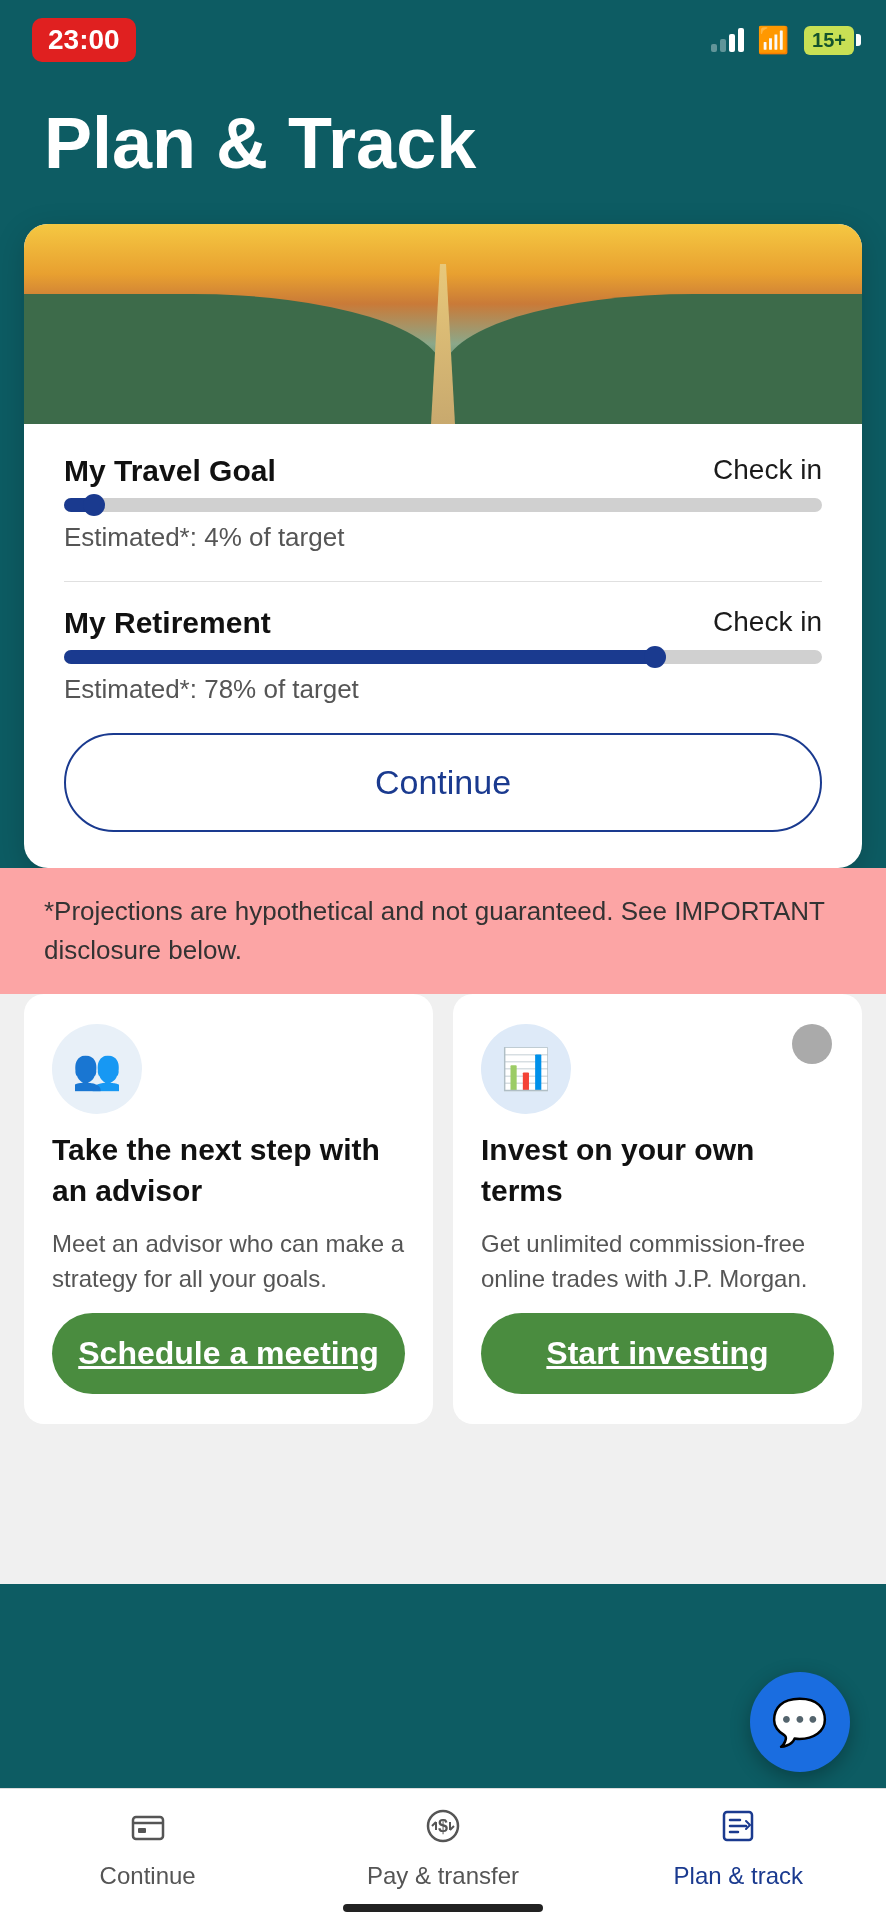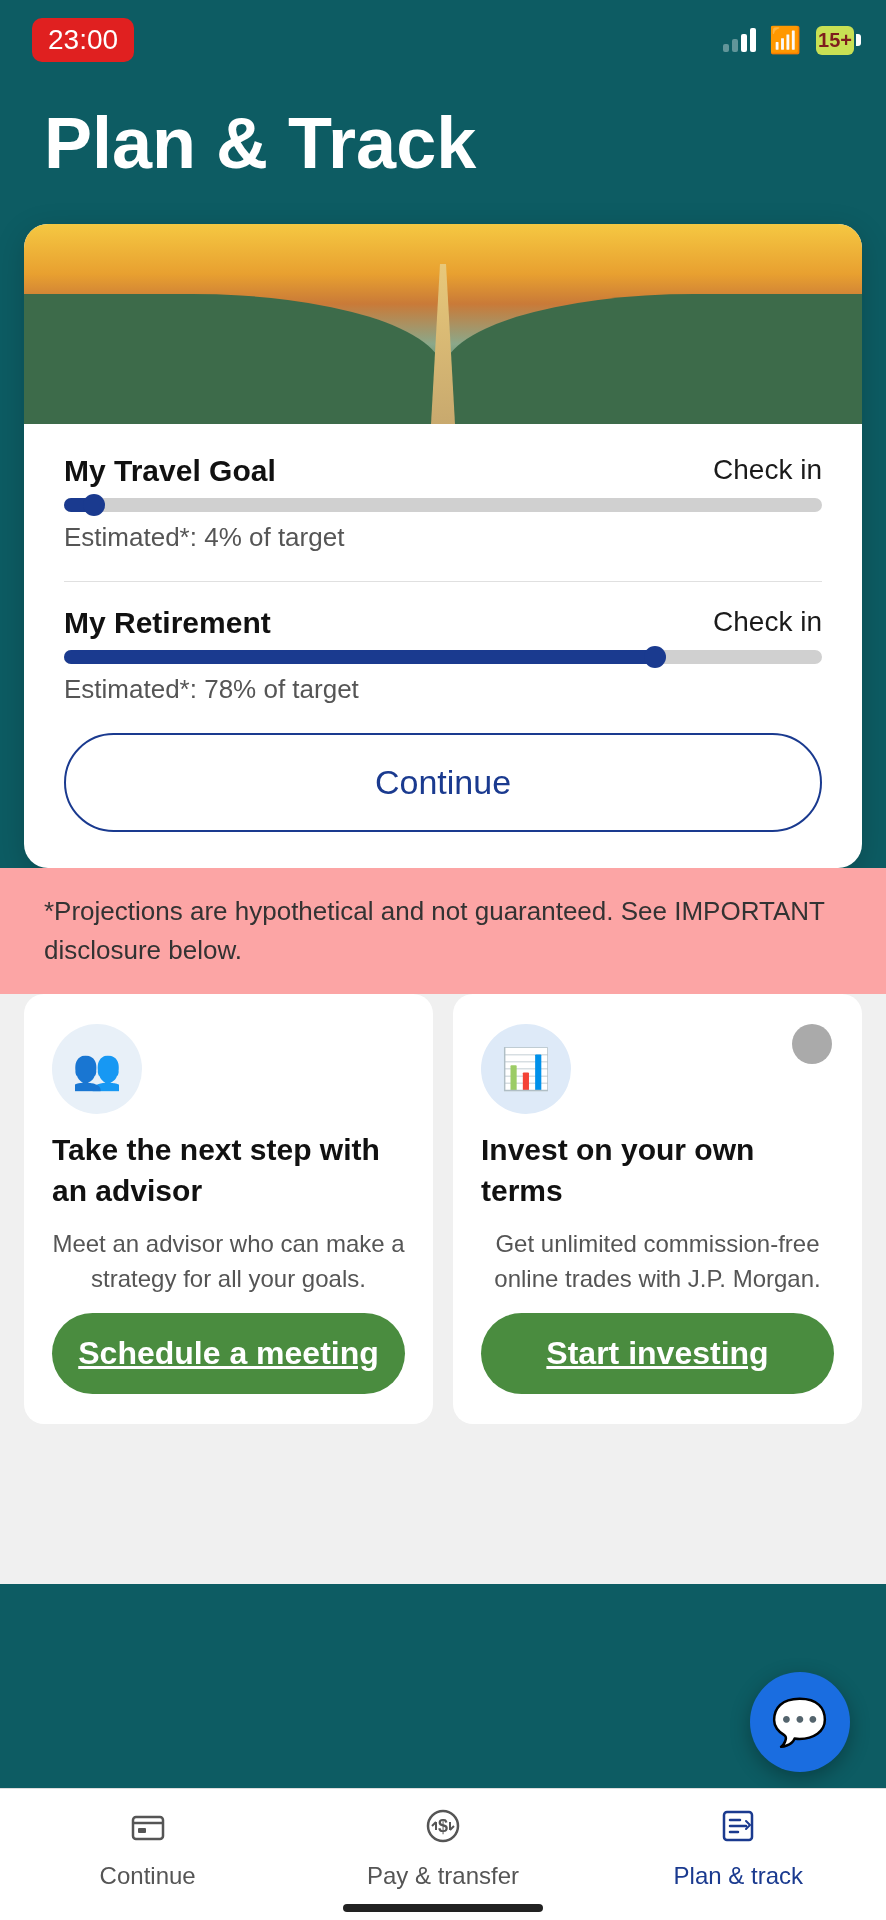--- a/index.html
+++ b/index.html
@@ -18,21 +18,21 @@
       display: flex;
       justify-content: space-between;
       align-items: center;
       padding: 18px 32px 10px 32px;
       background: #0d5c63;
     }
     .status-time {
       background: #e02020;
       color: white;
       font-size: 28px;
-      font-weight: 400;
+      font-weight: 700;
       padding: 6px 16px;
       border-radius: 10px;
     }
     .status-icons {
       display: flex;
       align-items: center;
       gap: 14px;
     }
     .signal-bars {
       display: flex;
@@ -48,24 +48,24 @@
     .signal-bar.dim { opacity: 0.35; }
     .wifi-icon {
       color: white;
       font-size: 26px;
     }
     .battery-container {
       display: flex;
       align-items: center;
       background: #c8e054;
       border-radius: 6px;
-      padding: 3px 2px;
+      padding: 3px 8px;
       font-size: 20px;
       font-weight: 700;
-      color: #7f1d1d;
+      color: #14532d;
       position: relative;
       text-align: center;
     }
     .battery-container::after {
       content: '';
       position: absolute;
       right: -7px;
       top: 50%;
       transform: translateY(-50%);
       width: 5px;
@@ -255,21 +255,20 @@
       font-size: 30px;
       font-weight: 700;
       color: #111;
       line-height: 1.35;
     }
     .card-desc {
       font-size: 24px;
       color: #555;
       line-height: 1.45;
       flex: 1;
-      text-align: center;
     }
     .card-btn {
       display: block;
       width: 100%;
       padding: 22px 16px;
       background: #4a8c3f;
       color: white;
       font-size: 32px;
       font-weight: 600;
       text-align: center;

